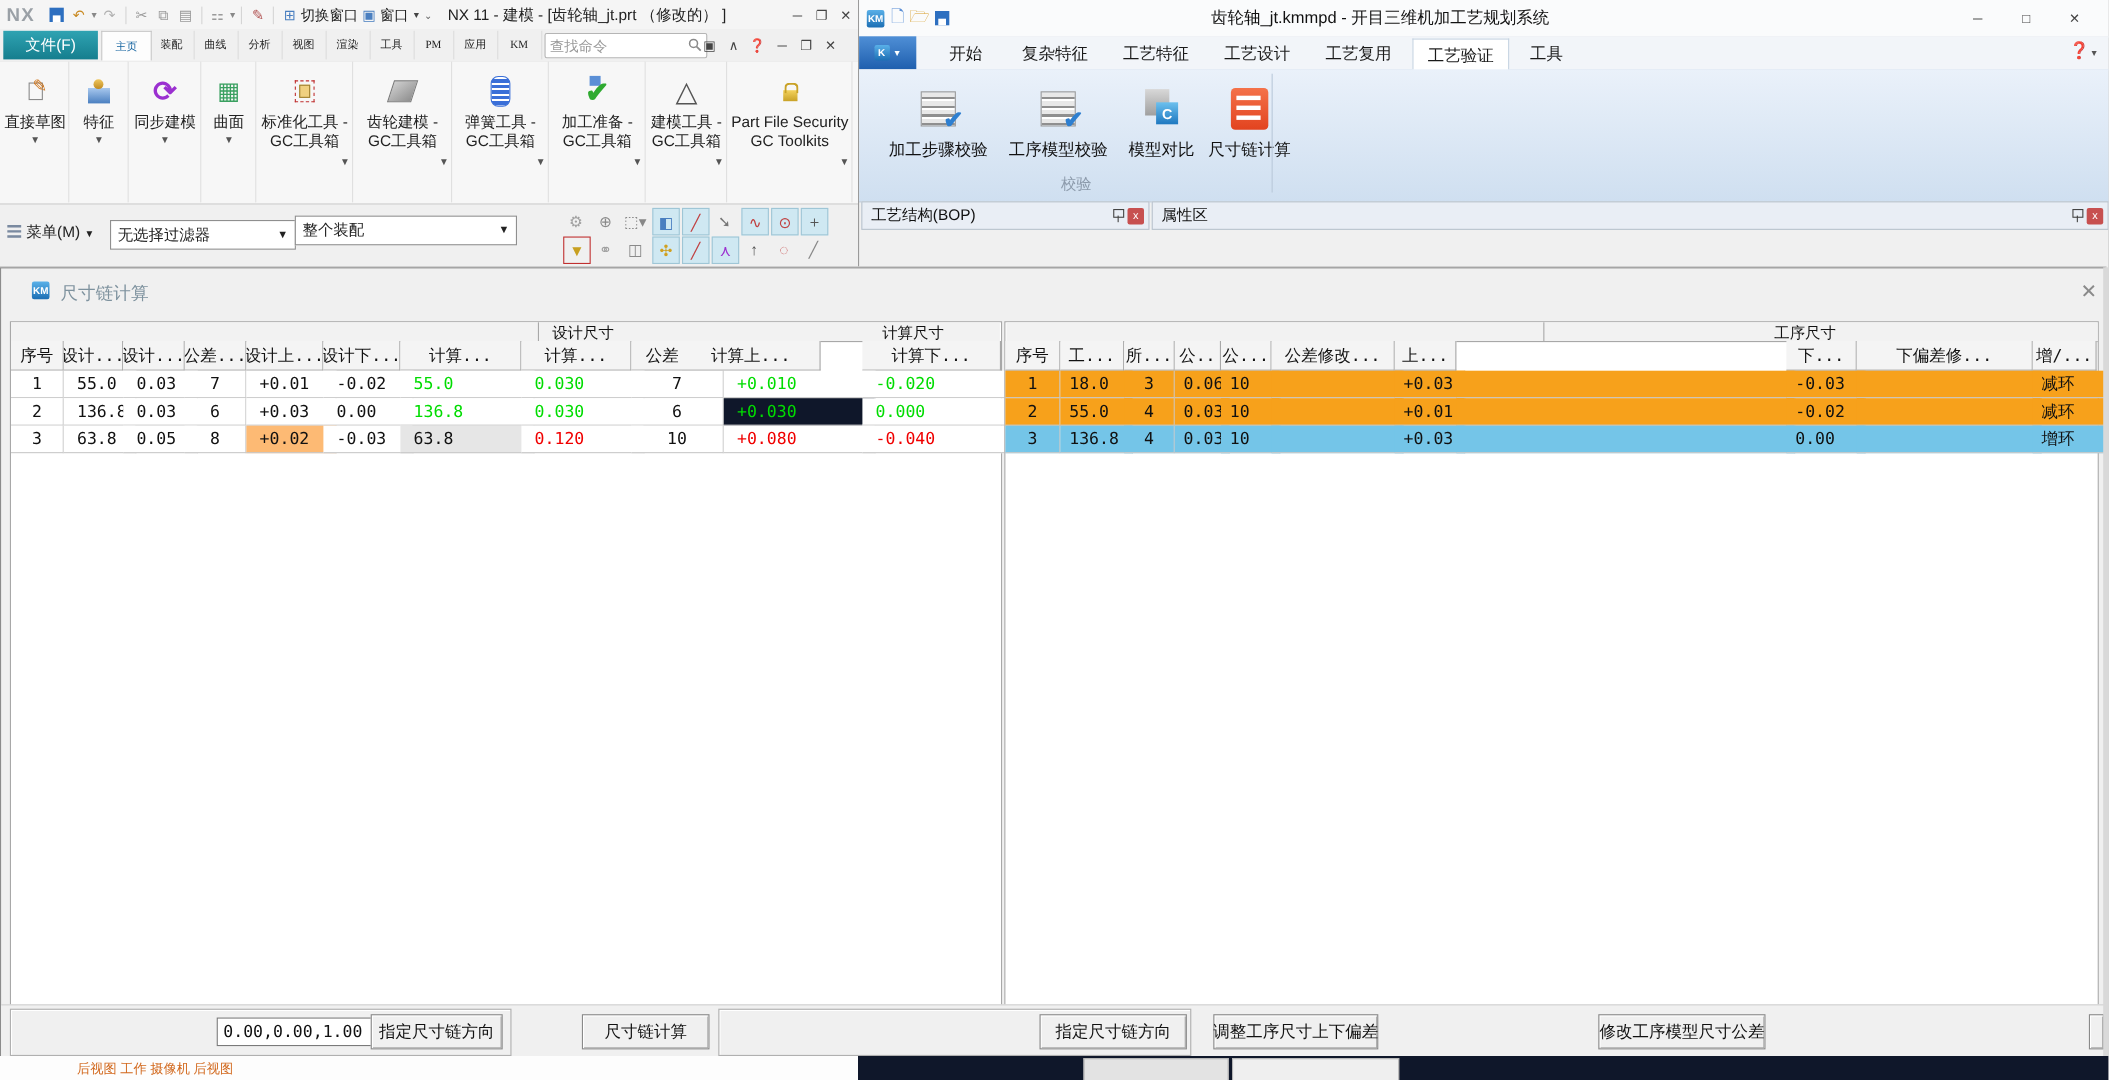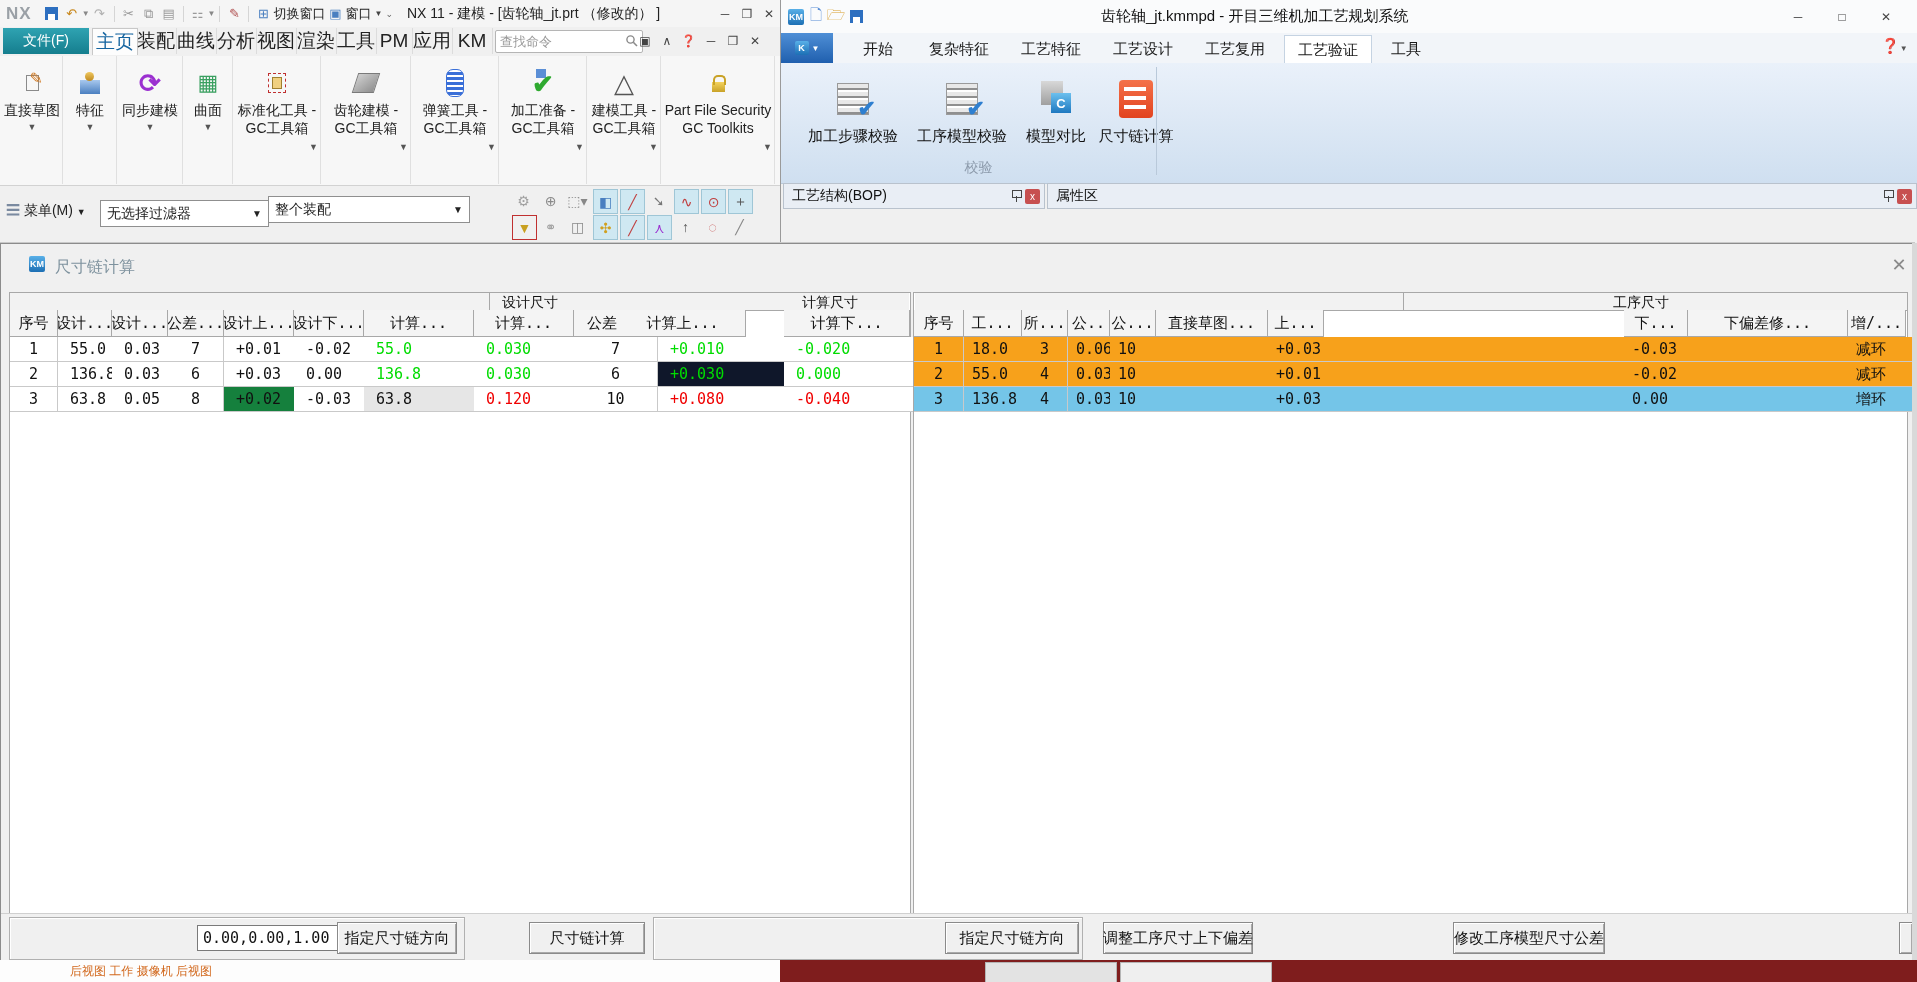--- a/index.html
+++ b/index.html
@@ -11,21 +11,21 @@
   #nx-titlebar{left:0;top:0;width:780px;height:27px;background:#f5f5f5;border-bottom:1px solid #e0e0e0;display:flex;align-items:center;}
   #nx-logo{font-weight:bold;font-size:17px;color:#9aa0a6;letter-spacing:1px;margin:0 10px 0 6px;}
   .qicon{width:18px;height:18px;display:inline-flex;align-items:center;justify-content:center;font-size:13px;color:#555;margin:0 1px;}
   .vsep{width:1px;height:16px;background:#d5d5d5;margin:0 4px;}
   .tinytext{font-size:13px;color:#222;}
   #nx-title-text{font-size:14px;color:#222;margin-left:14px;white-space:nowrap;}
   .winbtn{width:22px;height:20px;display:inline-flex;align-items:center;justify-content:center;color:#444;font-size:12px;}
   
   #nx-tabrow{left:0;top:27px;width:780px;height:29px;background:#f0f0f0;border-bottom:1px solid #d6d6d6;}
   #nx-file-btn{left:3px;top:1px;width:86px;height:26px;background:linear-gradient(#2fa3b2,#157e8e);color:#fff;display:flex;align-items:center;justify-content:center;font-size:14px;}
-  .nxtab{position:absolute;top:1px;height:26px;display:flex;align-items:center;justify-content:center;font-size:19px;color:#222;border-right:1px solid #dcdcdc;background:transparent;}
+  .nxtab{position:absolute;top:1px;height:26px;display:flex;align-items:center;justify-content:center;font-size:10px;color:#222;border-right:1px solid #dcdcdc;background:transparent;font-family:Liberation Serif, serif;}
   .nxtab.sel{background:#fdfdfd;color:#1464a0;border:1px solid #c8c8c8;border-bottom:none;}
   #nx-search{left:495px;top:3px;width:138px;height:21px;border:1px solid #b5b5b5;background:#fff;border-radius:2px;display:flex;align-items:center;padding:0 4px;color:#9a9a9a;font-size:13px;}
   #nx-search .mag{margin-left:auto;}
   
   #nx-toolbar{left:0;top:56px;width:780px;height:129px;background:#f7f7f7;border-bottom:1px solid #d8d8d8;}
   .tgroup{position:absolute;top:0;height:128px;border-right:1px solid #e0e0e0;text-align:center;}
   .tg-icon{position:absolute;left:0;right:0;top:8px;height:38px;display:flex;align-items:center;justify-content:center;}
   .tg-l1{position:absolute;left:0;right:0;top:46px;font-size:14px;color:#222;white-space:nowrap;}
   .tg-l2{position:absolute;left:0;right:0;top:64px;font-size:14px;color:#222;white-space:nowrap;}
   .tg-arrow{position:absolute;left:0;right:0;top:66px;font-size:9px;color:#555;}
@@ -66,21 +66,21 @@
   .hrow{position:absolute;top:17px;height:27px;left:0;right:0;}
   .hcell{position:absolute;top:0;height:26px;background:#f4f4f4;border-right:1px solid #a8a8a8;border-bottom:1px solid #a8a8a8;display:flex;align-items:center;justify-content:center;font-size:15px;color:#111;font-family:"DejaVu Sans Mono","Liberation Sans",monospace;white-space:nowrap;overflow:hidden;}
   .drow{position:absolute;height:25px;left:0;right:0;}
   .dcell{position:absolute;top:0;height:24px;border-right:1px solid #c9c9c9;border-bottom:1px solid #c9c9c9;display:flex;align-items:center;font-size:15px;font-family:"DejaVu Sans Mono","Liberation Sans",monospace;white-space:nowrap;overflow:hidden;}
   
   #dlg-bottom{position:absolute;left:0;top:669px;width:1912px;height:47px;background:#f0f0f0;border-top:1px solid #d0d0d0;}
   .groupbox{position:absolute;top:3px;height:41px;border:1px solid #b0b0b0;box-shadow:inset 1px 1px 0 #fff;}
   .pushbtn{position:absolute;height:30px;background:#f0f0f0;border:1px solid #8a8a8a;box-shadow:inset 1px 1px 0 #fff,inset -1px -1px 0 #a9a9a9;display:flex;align-items:center;justify-content:center;font-size:15px;color:#111;white-space:nowrap;}
   #dir-input{position:absolute;height:24px;background:#fff;border:1px solid #7a7a7a;font-size:15px;font-family:"DejaVu Sans Mono",monospace;color:#111;display:flex;align-items:center;padding:0 5px;}
   
-  #strip{left:0;top:960px;width:1917px;height:22px;background:#7f1d1d;}
+  #strip{left:0;top:960px;width:1917px;height:22px;background:#0f172a;}
   #strip-left{position:absolute;left:0;top:0;width:780px;height:22px;background:#fdfdfd;}
   #strip-viewlabels{position:absolute;left:70px;top:3px;color:#d2691e;font-size:12px;}
   .striptab{position:absolute;top:2px;height:20px;background:#e3e3e3;border:1px solid #b5b5b5;border-bottom:none;}
   #rightsliver{left:1912px;top:243px;width:5px;height:717px;background:#d9d9d9;}
   
   .floppy{width:13px;height:13px;background:#2d6fc0;position:relative;}
   .floppy::after{content:"";position:absolute;left:3px;bottom:0;width:7px;height:6px;background:#fff;}
   .lockbody{width:13px;height:10px;background:linear-gradient(#f4d35e,#c9a227);position:relative;margin-top:7px;}
   .lockbody::before{content:"";position:absolute;left:1px;top:-7px;width:9px;height:8px;border:2px solid #c9a227;border-bottom:none;border-radius:5px 5px 0 0;}
   .kmcube{width:16px;height:16px;background:linear-gradient(#59b0e8,#1c6fb4);color:#fff;font-size:9px;font-weight:bold;display:flex;align-items:center;justify-content:center;border-radius:2px;}
@@ -437,21 +437,21 @@
             <div class="dcell" style="left:464px;width:99px;background:#fff;color:#00DC00;padding-left:12px;">0.030</div>
             <div class="dcell" style="left:564px;width:83px;background:#fff;color:#111;justify-content:center;">6</div>
             <div class="dcell" style="left:648px;width:125px;background:#0f172a;color:#00DC00;padding-left:12px;">+0.030</div>
             <div class="dcell" style="left:774px;width:125px;background:#fff;color:#00DC00;padding-left:12px;">0.000</div>
           </div>
           <div class="drow" style="top:94px;">
             <div class="dcell" style="left:0px;width:47px;background:#fff;color:#111;justify-content:center;">3</div>
             <div class="dcell" style="left:48px;width:53px;background:#fff;color:#111;padding-left:12px;">63.8</div>
             <div class="dcell" style="left:102px;width:55px;background:#fff;color:#111;padding-left:12px;">0.05</div>
             <div class="dcell" style="left:158px;width:55px;background:#fff;color:#111;justify-content:center;">8</div>
-            <div class="dcell" style="left:214px;width:69px;background:#15803d;color:#111;padding-left:12px;">+0.02</div>
+            <div class="dcell" style="left:214px;width:69px;background:#fdba74;color:#111;padding-left:12px;">+0.02</div>
             <div class="dcell" style="left:284px;width:69px;background:#fff;color:#111;padding-left:12px;">-0.03</div>
             <div class="dcell" style="left:354px;width:109px;background:#e6e6e6;color:#111;padding-left:12px;">63.8</div>
             <div class="dcell" style="left:464px;width:99px;background:#fff;color:#F00000;padding-left:12px;">0.120</div>
             <div class="dcell" style="left:564px;width:83px;background:#fff;color:#111;justify-content:center;">10</div>
             <div class="dcell" style="left:648px;width:125px;background:#fff;color:#F00000;padding-left:12px;">+0.080</div>
             <div class="dcell" style="left:774px;width:125px;background:#fff;color:#F00000;padding-left:12px;">-0.040</div>
           </div>
         </div>
     </div>
 
@@ -460,21 +460,21 @@
         <div class="grp-break" style="left:488px;"></div>
         <span class="grp-label" style="left:726px;">工序尺寸</span>
       </div>
       <div id="rtable">
           <div class="hrow">
             <div class="hcell" style="left:0px;width:49px;">序号</div>
             <div class="hcell" style="left:50px;width:57px;">工...</div>
             <div class="hcell" style="left:108px;width:45px;">所...</div>
             <div class="hcell" style="left:154px;width:41px;">公..</div>
             <div class="hcell" style="left:196px;width:45px;">公...</div>
-            <div class="hcell" style="left:242px;width:111px;">直接草图...</div>
+            <div class="hcell" style="left:242px;width:111px;">公差修改...</div>
             <div class="hcell" style="left:354px;width:55px;">上...</div>
             <div class="hcell" style="left:710px;width:63px;">下...</div>
             <div class="hcell" style="left:774px;width:159px;">下偏差修...</div>
             <div class="hcell" style="left:934px;width:57px;">增/...</div>
           </div>
           <div class="drow" style="top:44px;">
             <div class="dcell" style="left:0px;width:49px;background:#F7A11B;color:#111;justify-content:center;">1</div>
             <div class="dcell" style="left:50px;width:57px;background:#F7A11B;color:#111;padding-left:8px;">18.0</div>
             <div class="dcell" style="left:108px;width:45px;background:#F7A11B;color:#111;justify-content:center;">3</div>
             <div class="dcell" style="left:154px;width:41px;background:#F7A11B;color:#111;padding-left:8px;">0.06</div>

